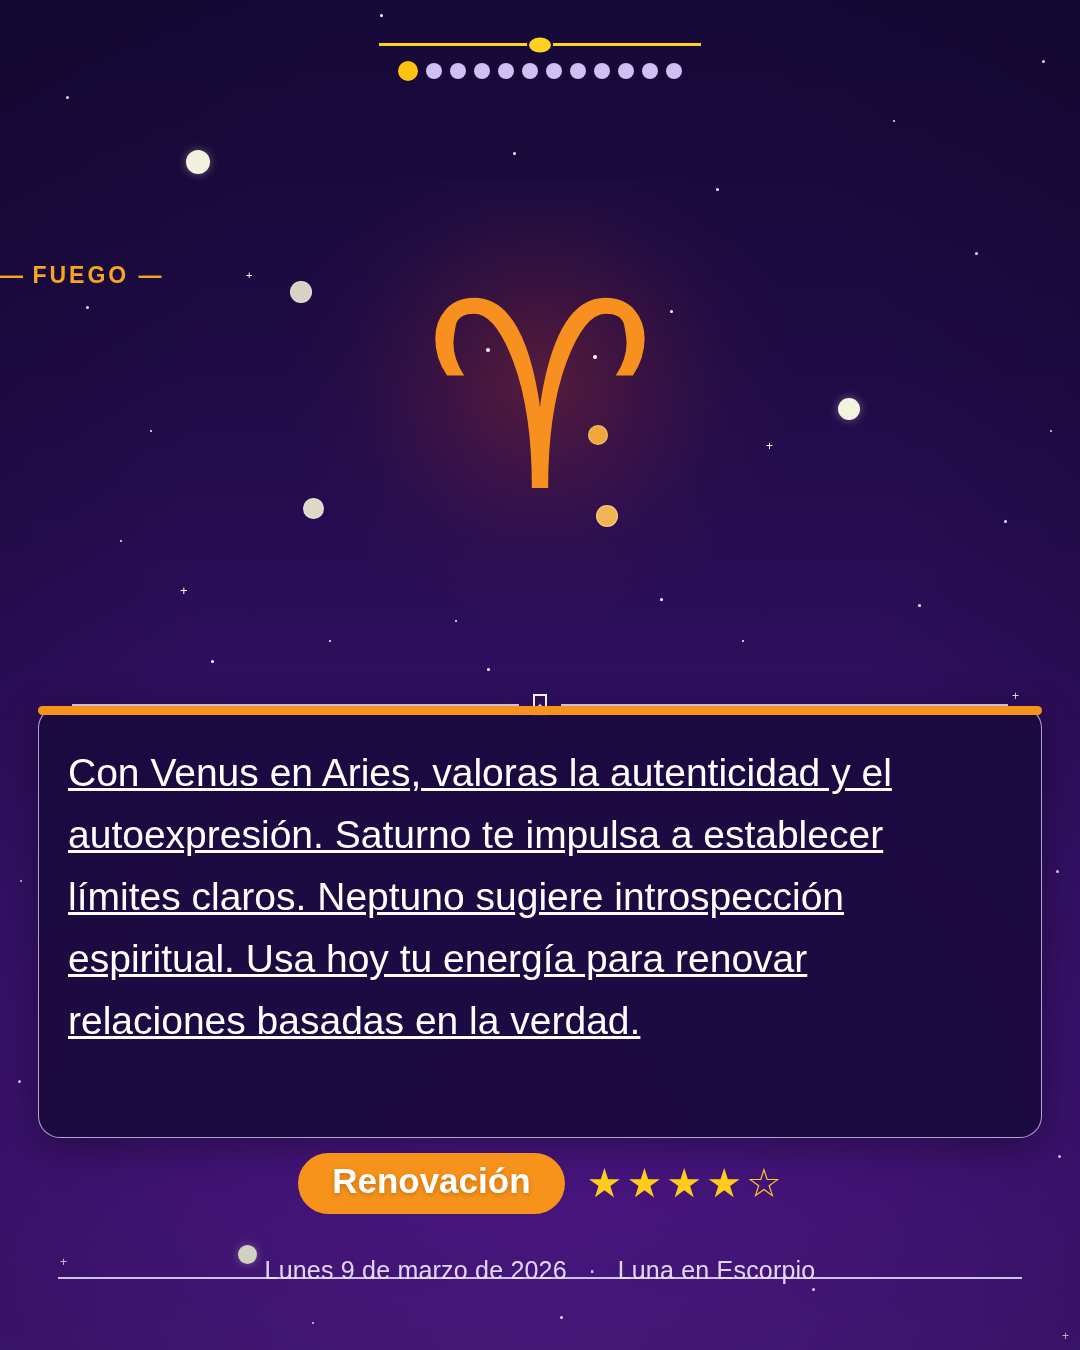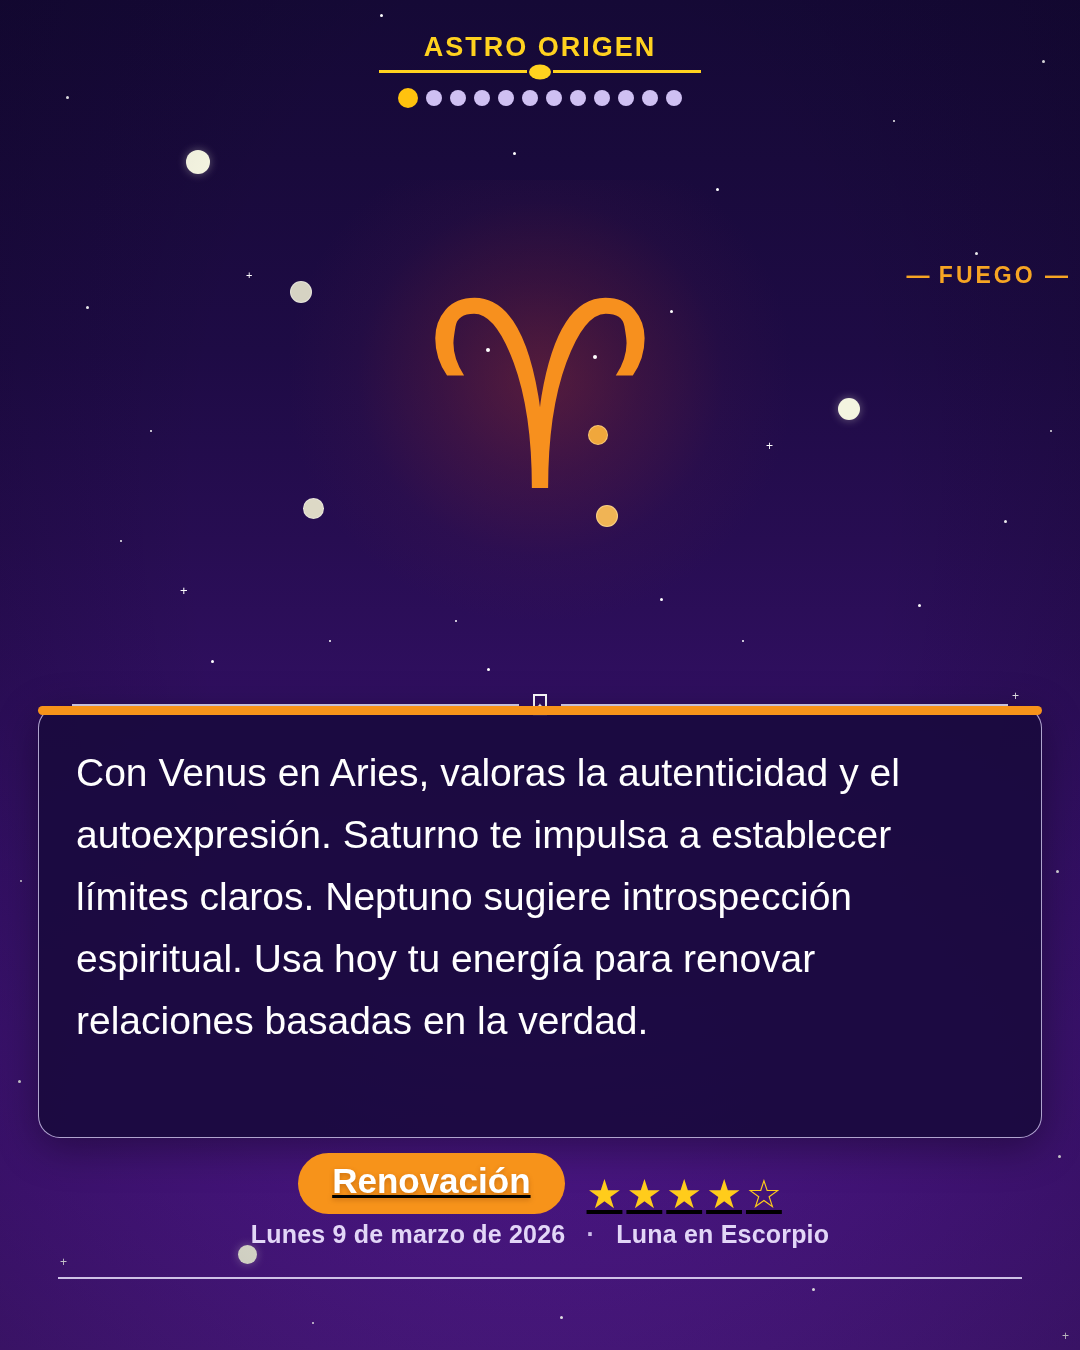--- a/index.html
+++ b/index.html
@@ -95,21 +95,21 @@
   .dots {
     margin-top:15px;
     display:flex; justify-content:center; align-items:center; gap:8px;
   }
   .dots .d { width:16px; height:16px; border-radius:50%; background:#cfc0f2; }
   .dots .d.active { width:20px; height:20px; background:#ffc20e; }
 
   
   .element-row {
     position:absolute; left:0; top:262px; width:1068px;
-    text-align:right;
+    text-align:left;
     color:#f7a523;
     font-size:23px; font-weight:bold; letter-spacing:3px;
   }
   .element-row .dash { letter-spacing:0; }
 
   .glyph {
     position:absolute; left:0; top:268px; width:1080px;
     text-align:center;
     color:#f7901e;
     font-size:260px; line-height:1;
@@ -147,50 +147,51 @@
     border-radius:22px;
     box-shadow:0 10px 40px rgba(0,0,0,0.35);
   }
   .card-accent {
     position:absolute; left:38px; top:706px;
     width:1004px; height:9px;
     background:#f7931a;
     border-radius:9px;
   }
   .card-text {
-    position:absolute; left:76px; top:742px;
+    position:absolute; left:68px; top:742px;
     width:924px;
     color:#ffffff;
     font-size:39px; line-height:62px;
     font-weight:400;
+    text-decoration:underline;
   }
 
   
   .keyrow {
     position:absolute; left:0; top:1153px; width:1080px;
-    display:flex; justify-content:center; align-items:flex-end; gap:22px;text-decoration:underline;
+    display:flex; justify-content:center; align-items:center; gap:22px;
   }
   .pill {
     background:#f7931a;
     color:#ffffff;
     font-size:35px; font-weight:bold;
     padding:9px 34px 13px;
     border-radius:40px;
     line-height:1.1;
     text-shadow:0 2px 5px rgba(120,50,0,0.35);
   }
   .stars { display:flex; gap:4px; color:#ffcc1b; font-size:40px; line-height:1;
            font-family:"DejaVu Sans", sans-serif; }
 
   
   .meta {
-    position:absolute; left:0; top:1220px; width:1080px;
+    position:absolute; left:0; top:1256px; width:1080px;
     text-align:center;
     color:#e2d6f7;
-    font-size:25px; font-weight:bold; letter-spacing:0.2px;
+    font-size:25px; font-weight:normal; letter-spacing:0.2px;
   }
   .meta .sep { padding:0 14px; color:#cdbdea; }
   .footer-rule {
     position:absolute; left:58px; top:1277px;
     width:964px; height:2px;
     background:rgba(232,224,252,0.85);
   }
   .handle {
     position:absolute; left:0; top:1293px; width:1080px;
     text-align:center;
@@ -251,21 +252,20 @@
     <div class="plus" style="left:766px;top:440px;font-size:12px;">+</div>
     <div class="plus" style="left:1012px;top:690px;font-size:12px;">+</div>
     <div class="plus" style="left:60px;top:1256px;font-size:12px;">+</div>
     <div class="plus" style="left:1062px;top:1330px;font-size:12px;">+</div>
     <div class="plus" style="left:416px;top:1154px;font-size:11px;">+</div>
   </div>
 
   <div class="vignette"></div>
 
   <div class="header">
-    <div class="brand">ASTRO ORIGEN</div>
     <div class="brand-rule">
       <div class="gap"></div>
       <div class="knob"></div>
     </div>
     <div class="dots" id="brand-dots">
         <span class="d active"></span>
         <span class="d"></span>
         <span class="d"></span>
         <span class="d"></span>
         <span class="d"></span>

